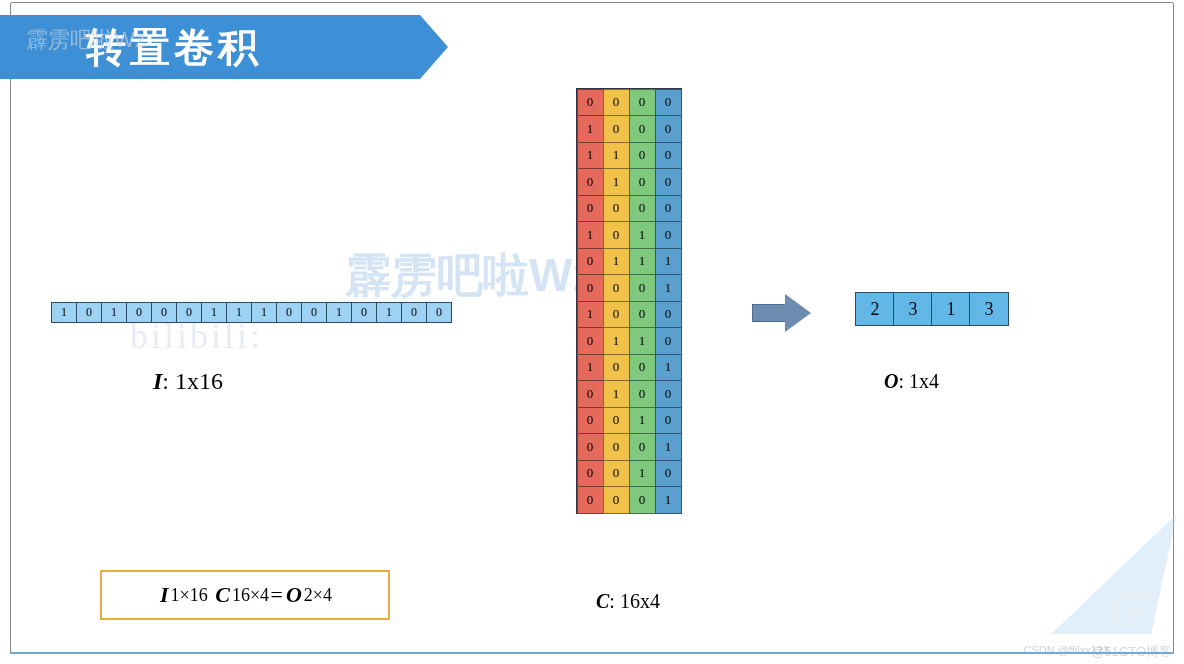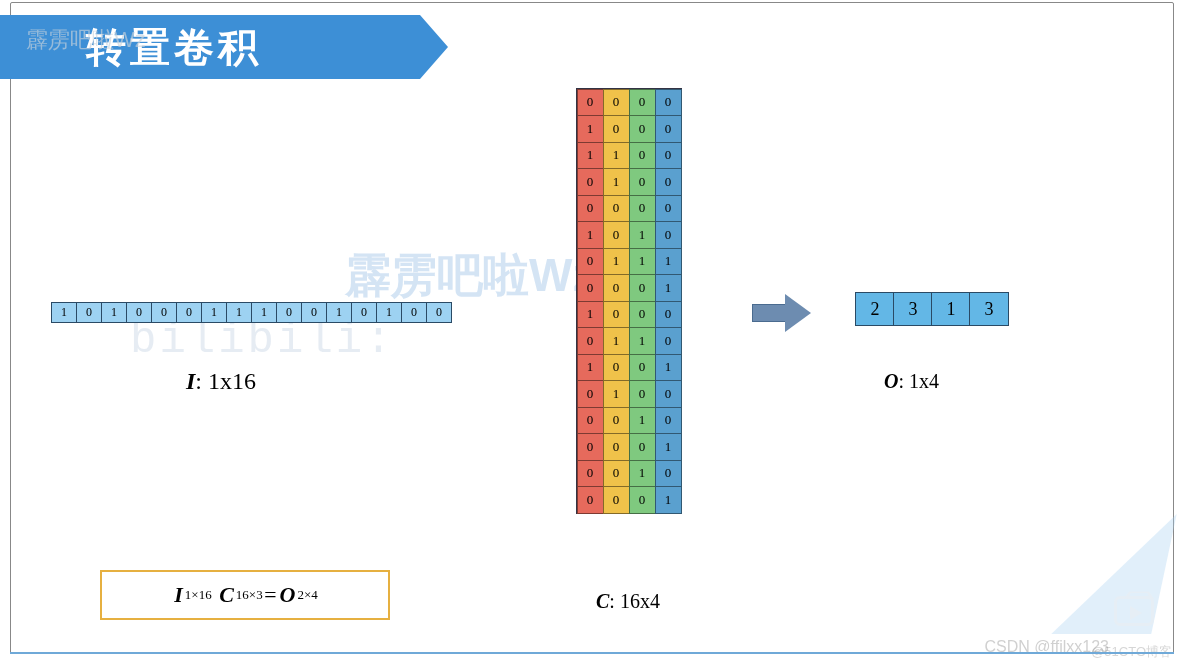--- a/index.html
+++ b/index.html
@@ -51,29 +51,29 @@
     left: 345px; top: 245px;
     color: rgba(160,195,230,.45);
     font-size: 46px;
     font-family: "Microsoft YaHei", sans-serif;
     font-weight: 600;
   }
   .wm3 {
     position: absolute;
     left: 130px; top: 315px;
     color: rgba(140,170,200,.22);
-    font-size: 44px;
-    font-family: Liberation Mono, monospace;
+    font-size: 36px;
+    font-family: Liberation Serif, serif;
     letter-spacing: 3px;
   }
   .wm4 {
     position: absolute;
     right: 75px; bottom: 8px;
     color: rgba(150,150,150,.45);
-    font-size: 16px;
+    font-size: 11px;
     font-family: Arial, sans-serif;
   }
   .wm5 {
     position: absolute;
     right: 12px; bottom: 3px;
     color: rgba(120,120,120,.3);
     font-size: 13px;
     font-family: Arial, sans-serif;
   }
   .corner-tri {
@@ -127,21 +127,21 @@
     width: 26px; height: 21px;
     background: #9dd2f2;
     border: 1px solid #2a4a65;
     display: flex; align-items: center; justify-content: center;
     font-size: 12px;
     font-family: "Times New Roman", serif;
     margin-left: -1px;
   }
   .label-i {
     position: absolute;
-    left: 186px; top: 368px;
+    left: 153px; top: 368px;
     font-size: 24px;
   }
   .label-i b { font-style: italic; font-weight: 700; }
 
   
   .matrix-c {
     position: absolute;
     left: 576px; top: 88px;
     border: 1px solid #334;
   }
@@ -211,21 +211,21 @@
   .formula-box {
     position: absolute;
     left: 100px; top: 570px;
     width: 290px; height: 50px;
     border: 2px solid #e6b040;
     display: flex; align-items: center; justify-content: center;
     font-size: 22px;
     font-style: italic;
     font-family: "Times New Roman", serif;
   }
-  .formula-box sup { font-size: 13px; font-style: normal; }
+  .formula-box sup { font-size: 18px; font-style: normal; }
   .formula-box .sym { font-weight: 700; margin: 0 2px; }
 </style>
 </head>
 <body>
 
 <div class="frame"></div>
 
 <div class="title-banner">
   <span>转置卷积</span>
 </div>
@@ -371,20 +371,20 @@
     <div class="cell-o">1</div>
     <div class="cell-o">3</div>
   </div>
 <div class="label-o">
   <b>O</b><span>: 1x4</span>
 </div>
 
 <div class="formula-box">
   <span class="sym">I</span><sup>1×16</sup>
   &nbsp;
-  <span class="sym">C</span><sup>16×3</sup>
+  <span class="sym">C</span><sup>16×4</sup>
   <span> = </span>
   <span class="sym">O</span><sup>2×4</sup>
 </div>
 
 <div class="wm4">CSDN @ffilxx123</div>
 <div class="wm5">@51CTO博客</div>
 <div class="bottom-line"></div>
 
 </body></html>

